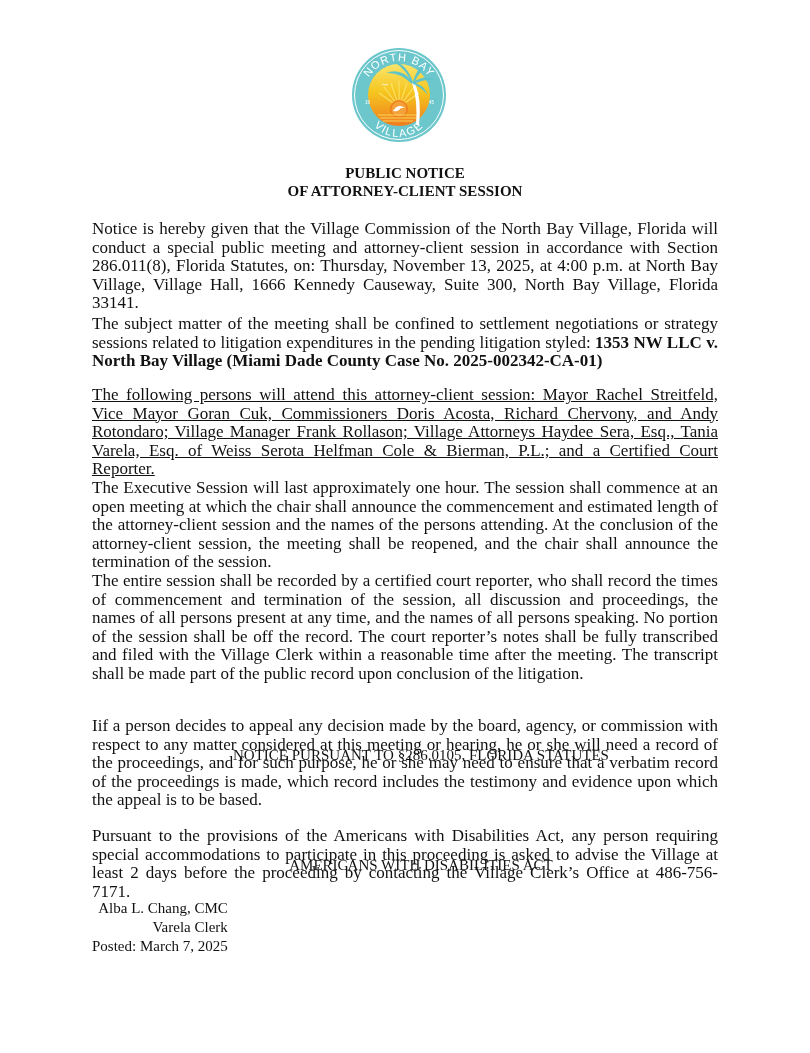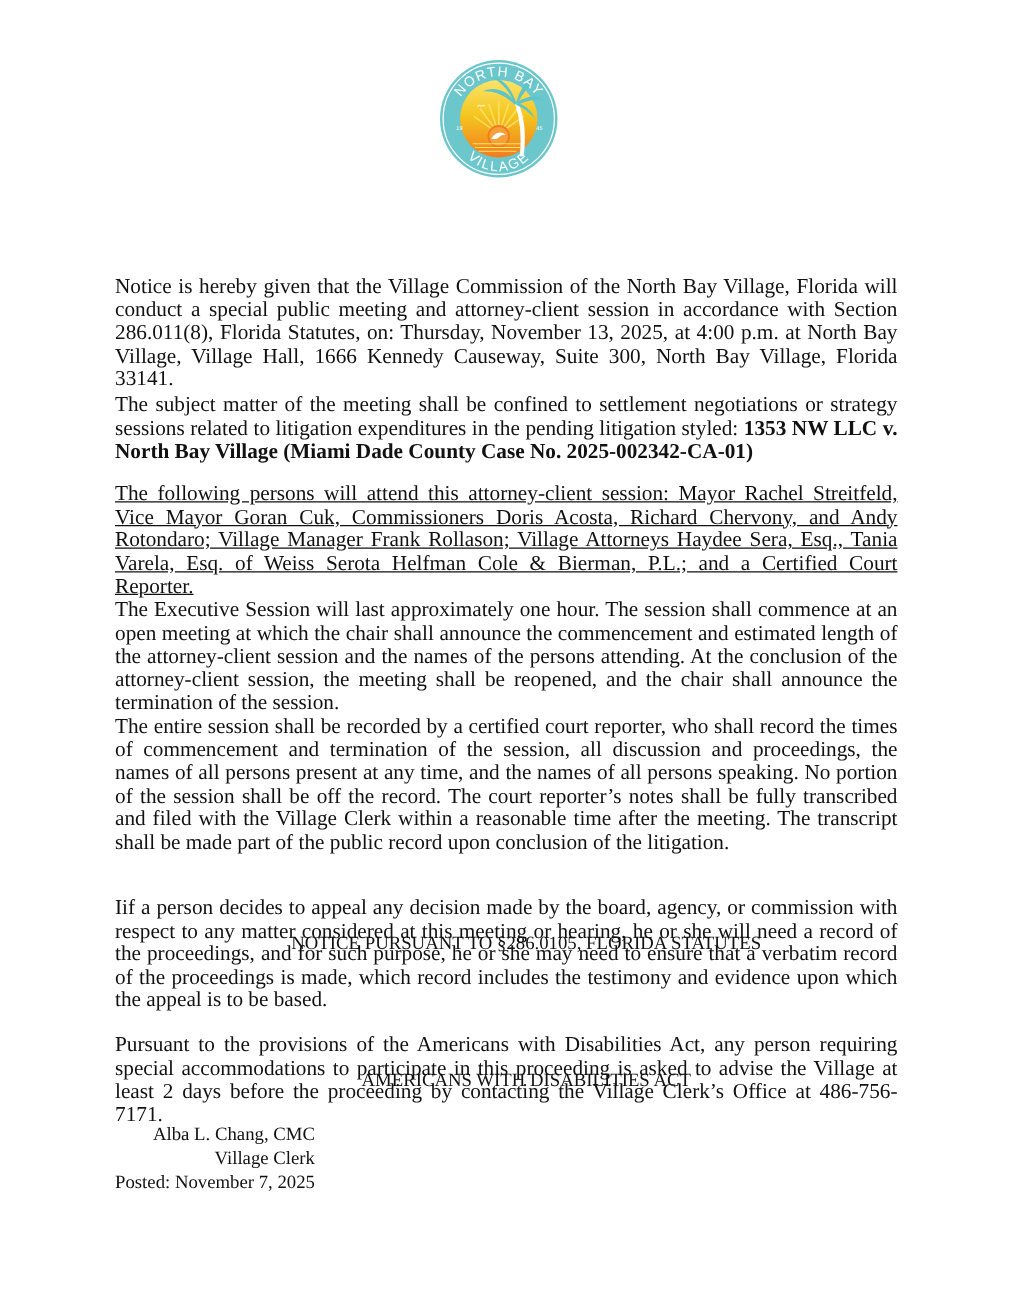--- a/index.html
+++ b/index.html
@@ -124,20 +124,22 @@
       <textPath href="#botArc" startOffset="50%" text-anchor="middle">VILLAGE</textPath>
     </text>
     <text x="19" y="59" font-family="Liberation Sans, sans-serif" font-size="4.5" fill="#ffffff">19</text>
     <text x="83" y="59" font-family="Liberation Sans, sans-serif" font-size="4.5" fill="#ffffff">45</text>
   </svg>
 </div>
 
 <div class="page">
 
   <div class="title">
+    <div>PUBLIC NOTICE</div>
+    <div>OF ATTORNEY-CLIENT SESSION</div>
   </div>
 
   <p class="para" style="top:220px;">Notice is hereby given that the Village Commission of the North Bay Village, Florida will conduct a special public meeting and attorney-client session in accordance with Section 286.011(8), Florida Statutes, on: Thursday, November 13, 2025, at 4:00 p.m. at North Bay Village, Village Hall, 1666 Kennedy Causeway, Suite 300, North Bay Village, Florida 33141.</p>
 
   <p class="para" style="top:315px;">
     <span>The subject matter of the meeting shall be confined to settlement negotiations or strategy sessions related to litigation expenditures in the pending litigation styled: </span><span class="bold">1353 NW LLC v. North Bay Village (Miami Dade County Case No. 2025-002342-CA-01)</span>
   </p>
 
   <p class="para" style="top:386px;text-decoration:underline;">The following persons will attend this attorney-client session: Mayor Rachel Streitfeld, Vice Mayor Goran Cuk, Commissioners Doris Acosta, Richard Chervony, and Andy Rotondaro; Village Manager Frank Rollason; Village Attorneys Haydee Sera, Esq., Tania Varela, Esq. of Weiss Serota Helfman Cole &amp; Bierman, P.L.; and a Certified Court Reporter.</p>
 
@@ -146,17 +148,17 @@
   <p class="para" style="top:572px;">The entire session shall be recorded by a certified court reporter, who shall record the times of commencement and termination of the session, all discussion and proceedings, the names of all persons present at any time, and the names of all persons speaking. No portion of the session shall be off the record. The court reporter’s notes shall be fully transcribed and filed with the Village Clerk within a reasonable time after the meeting. The transcript shall be made part of the public record upon conclusion of the litigation.</p>
 
   <div class="heading" style="top:698px;">NOTICE PURSUANT TO §286.0105, FLORIDA STATUTES</div>
   <p class="para" style="top:717px;">Iif a person decides to appeal any decision made by the board, agency, or commission with respect to any matter considered at this meeting or hearing, he or she will need a record of the proceedings, and for such purpose, he or she may need to ensure that a verbatim record of the proceedings is made, which record includes the testimony and evidence upon which the appeal is to be based.</p>
 
   <div class="heading" style="top:808px;">AMERICANS WITH DISABILITIES ACT</div>
   <p class="para" style="top:827px;">Pursuant to the provisions of the Americans with Disabilities Act, any person requiring special accommodations to participate in this proceeding is asked to advise the Village at least 2 days before the proceeding by contacting the Village Clerk’s Office at 486-756-7171.</p>
 
   <div class="sig">
     <div>Alba L. Chang, CMC</div>
-    <div>Village Clerk</div>
-    <div>Posted: November 7, 2025</div>
+    <div>Varela Clerk</div>
+    <div>Posted: March 7, 2025</div>
   </div>
 
 </div>
 
 </body></html>

